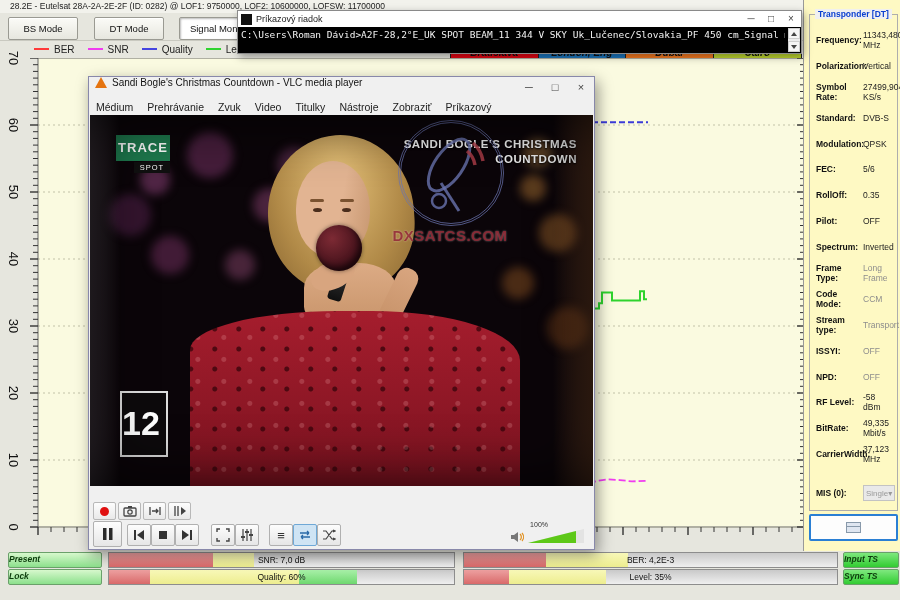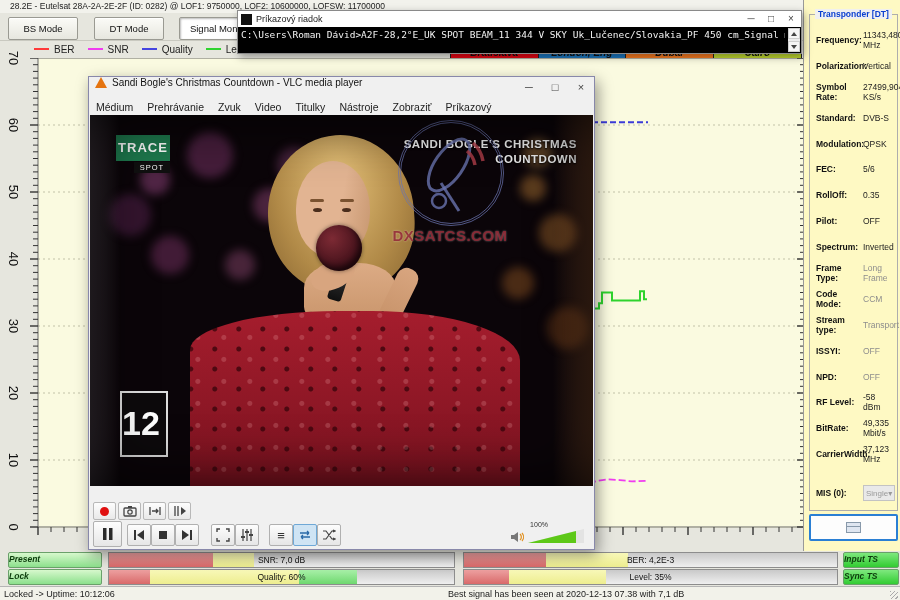--- a/index.html
+++ b/index.html
@@ -571,25 +571,20 @@
   </div>
   <div class="track" style="left:463px;top:569px;width:373px;">
     <div class="seg red" style="left:0;width:12%;"></div>
     <div class="seg yellow" style="left:12%;width:26%;"></div>
     <div class="track-text">Level: 35%</div>
   </div>
 
   <div class="sigbtn bright" style="left:843px;top:552px;width:54px;">Input TS</div>
   <div class="sigbtn bright" style="left:843px;top:569px;width:54px;">Sync TS</div>
 
-  <div class="statusbar">
-    <span class="status-left">Locked -&gt; Uptime: 10:12:06</span>
-    <span class="status-right">Best signal has been seen at 2020-12-13 07.38 with 7,1 dB</span>
-    <span class="grip"></span>
-  </div>
 
   <div class="cmd">
     <div class="cmd-title">
       <span class="cmd-icon"></span>
       <span class="cmd-title-text">Príkazový riadok</span>
       <span class="winbtn">─</span>
       <span class="winbtn">□</span>
       <span class="winbtn">×</span>
     </div>
     <div class="cmd-body">

